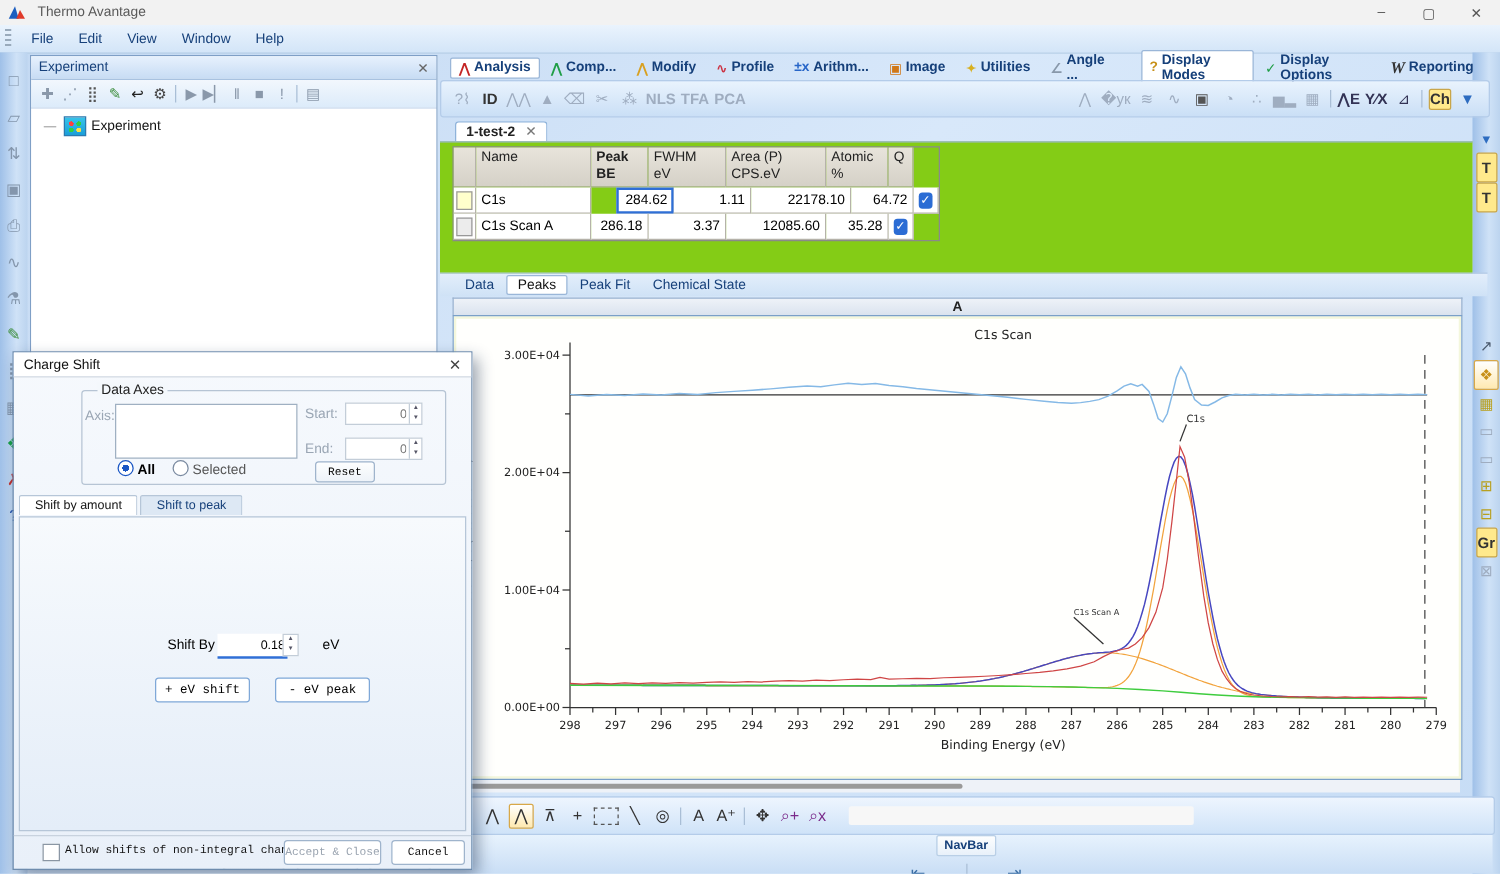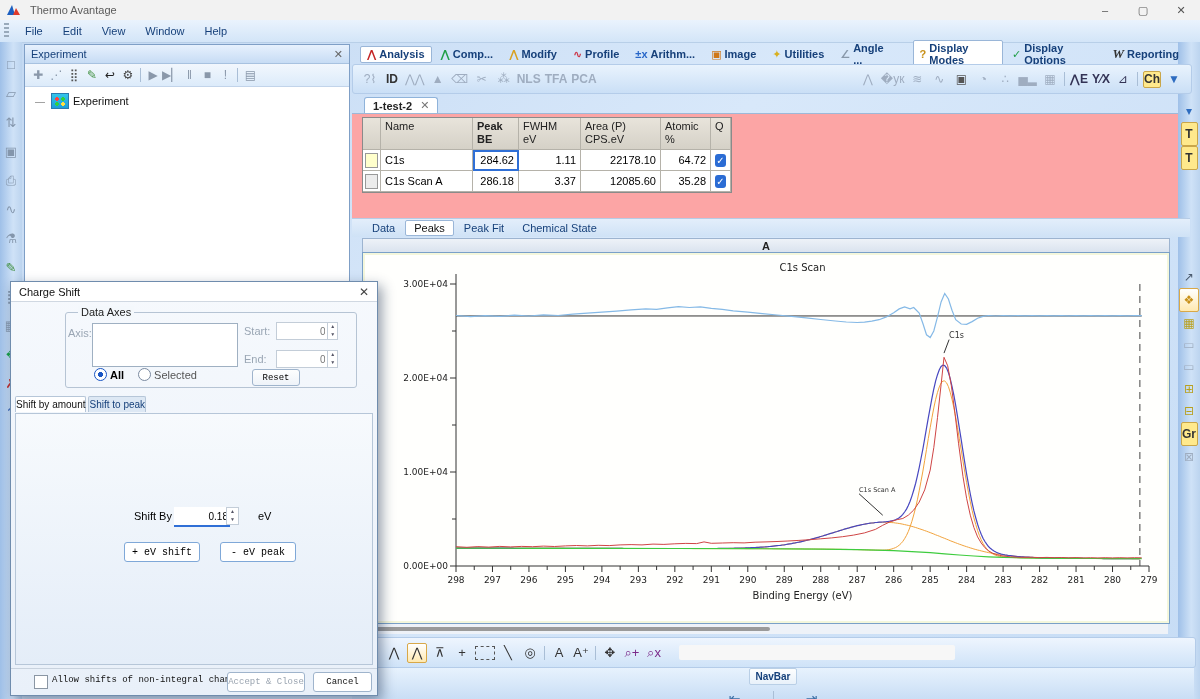--- a/index.html
+++ b/index.html
@@ -57,21 +57,21 @@
   .rtab.active{background:#fff;border-color:#9ab6d8;}
   .rtab .ric{font-size:11px;font-weight:bold;}
   .rtab.w .ric{font-family:"Liberation Serif",serif;font-style:italic;font-size:13px;color:#333;}
   #ribbonIcons{left:352px;top:64px;width:826px;height:28px;background:linear-gradient(#e9f3fd,#cadff6);border:1px solid #b4cce9;border-radius:3px;display:flex;align-items:center;padding:0 6px;}
   #ribbonIcons .icn{font-size:12px;margin:0 2px;}
   #ribbonIcons .spring{flex:1;}
   
   #docTabs{left:352px;top:96px;width:826px;height:17px;display:flex;align-items:flex-end;padding-left:12px;}
   .doctab{background:#fff;border:1px solid #8fb3da;border-bottom:none;border-radius:3px 3px 0 0;padding:1px 8px;display:flex;gap:8px;align-items:center;font-weight:bold;color:#222;}
   .doctab .x{color:#777;font-weight:normal;}
-  #contentWhite{left:352px;top:113px;width:826px;height:105px;background:#fca5a5;border-top:1px solid #9db8d8;}
+  #contentWhite{left:352px;top:113px;width:826px;height:105px;background:#84cc16;border-top:1px solid #9db8d8;}
   #peaksTable{position:absolute;left:10px;top:3px;border:1px solid #8a8a8a;}
   .trow{display:flex;}
   .tcell{border-right:1px solid #b5b2a9;border-bottom:1px solid #b5b2a9;box-sizing:border-box;
          display:flex;align-items:center;padding:0 4px;height:21px;font-size:11px;background:#fff;}
   .thead .tcell{background:linear-gradient(#e8e4db,#d5d1c7);height:32px;align-items:flex-start;padding-top:2px;line-height:13px;color:#222;}
   .num{justify-content:flex-end;}
   .selcell{outline:2px solid #2f6fd6;outline-offset:-2px;}
   .swatch{width:100%;height:13px;border:1px solid #999;}
   .cbx{width:13px;height:13px;background:#2b6cd4;border-radius:3px;color:#fff;font-size:10px;display:flex;align-items:center;justify-content:center;}
   
@@ -104,21 +104,21 @@
   .gray{color:#9aa6b4;}
   .listbox{position:absolute;left:26px;top:10px;width:144px;height:42px;background:#fff;border:1px solid #9fb0c2;}
   .spinwrap{position:absolute;display:flex;width:60px;height:16px;border:1px solid #c3cdd8;background:#fff;}
   .spinwrap input{border:none;outline:none;width:100%;font-size:10px;text-align:right;padding-right:2px;background:transparent;font-family:inherit;color:#777;}
   .spinbtns{width:11px;display:flex;flex-direction:column;border-left:1px solid #c3cdd8;}
   .spinbtns span{flex:1;font-size:5px;line-height:7px;text-align:center;color:#556;}
   .radio{width:11px;height:11px;border-radius:50%;border:1px solid #7a8aa0;background:#fff;display:inline-block;vertical-align:-2px;}
   .radio.on{border-color:#1a56c4;background:radial-gradient(circle 3px at 50% 50%,#1a56c4 90%,#fff 91%);}
   .dlg-reset{position:absolute;left:186px;top:56px;width:46px;height:15px;}
   .dlgtabs{position:absolute;left:4px;top:114px;display:flex;gap:2px;}
-  .dlgtab{padding:2px 0;color:#16407a;border:1px solid #b6c6d8;border-bottom:none;border-radius:2px 2px 0 0;background:#dde8f4;font-size:10px;}
+  .dlgtab{padding:2px 12px;color:#16407a;border:1px solid #b6c6d8;border-bottom:none;border-radius:2px 2px 0 0;background:#dde8f4;font-size:10px;}
   .dlgtab.active{background:#fff;color:#111;}
   #dlgBody{position:absolute;left:4px;top:131px;width:356px;height:250px;border:1px solid #b6c6d8;background:linear-gradient(#f7fafd,#e4edf8);}
   .shiftrow{position:absolute;left:0;top:96px;width:100%;}
   #shiftInput{position:absolute;left:158px;top:-3px;width:52px;height:16px;border:none;border-bottom:2px solid #2f6fd6;background:#fff;font-size:10px;text-align:right;outline:none;font-family:inherit;}
   .mono{font-family:"Liberation Mono","DejaVu Sans Mono",monospace;}
   .evbtn{position:absolute;top:128px;width:74px;height:18px;background:#fff;border:1px solid #7fa8d8;border-radius:3px;font-size:10px;display:flex;align-items:center;justify-content:center;}
   #dlgBottom{position:absolute;left:0;top:386px;width:100%;height:27px;border-top:1px solid #c8d2de;}
   .dlgcheck{position:absolute;left:23px;top:6px;width:12px;height:12px;background:#fff;border:1px solid #8a96a4;}
   #dlgBottom .clabel{position:absolute;left:41px;top:6px;font-size:9px;color:#111;}
   .dlgbtn{position:absolute;top:3px;height:18px;border:1px solid #9fb4cc;border-radius:3px;background:#fff;font-size:9px;display:flex;align-items:center;justify-content:center;}
@@ -308,21 +308,21 @@
         <div class="tcell" style="width: 62px;">FWHM<br>eV</div>
         <div class="tcell" style="width: 80px;">Area (P)<br>CPS.eV</div>
         <div class="tcell" style="width: 50px;">Atomic<br>%</div>
         <div class="tcell" style="width: 20px;">Q</div>
       </div>
       <div class="trow">
         <div class="tcell" style="width: 18px; padding: 0px 2px;">
           <span class="swatch" style="background: rgb(255, 255, 204);"></span>
         </div>
         <div class="tcell" style="width: 92px;">C1s</div>
-        <div class="tcell num selcell" style="width: 46px;">284.62</div>
+        <div class="tcell num selcell" style="width: 46px; margin-left: 20px;">284.62</div>
         <div class="tcell num" style="width: 62px;">1.11</div>
         <div class="tcell num" style="width: 80px;">22178.10</div>
         <div class="tcell num" style="width: 50px;">64.72</div>
         <div class="tcell" style="width: 20px; justify-content: center;">
           <span class="cbx">✓</span>
         </div>
       </div>
       <div class="trow">
         <div class="tcell" style="width: 18px; padding: 0px 2px;">
           <span class="swatch" style="background: rgb(236, 236, 236);"></span>

